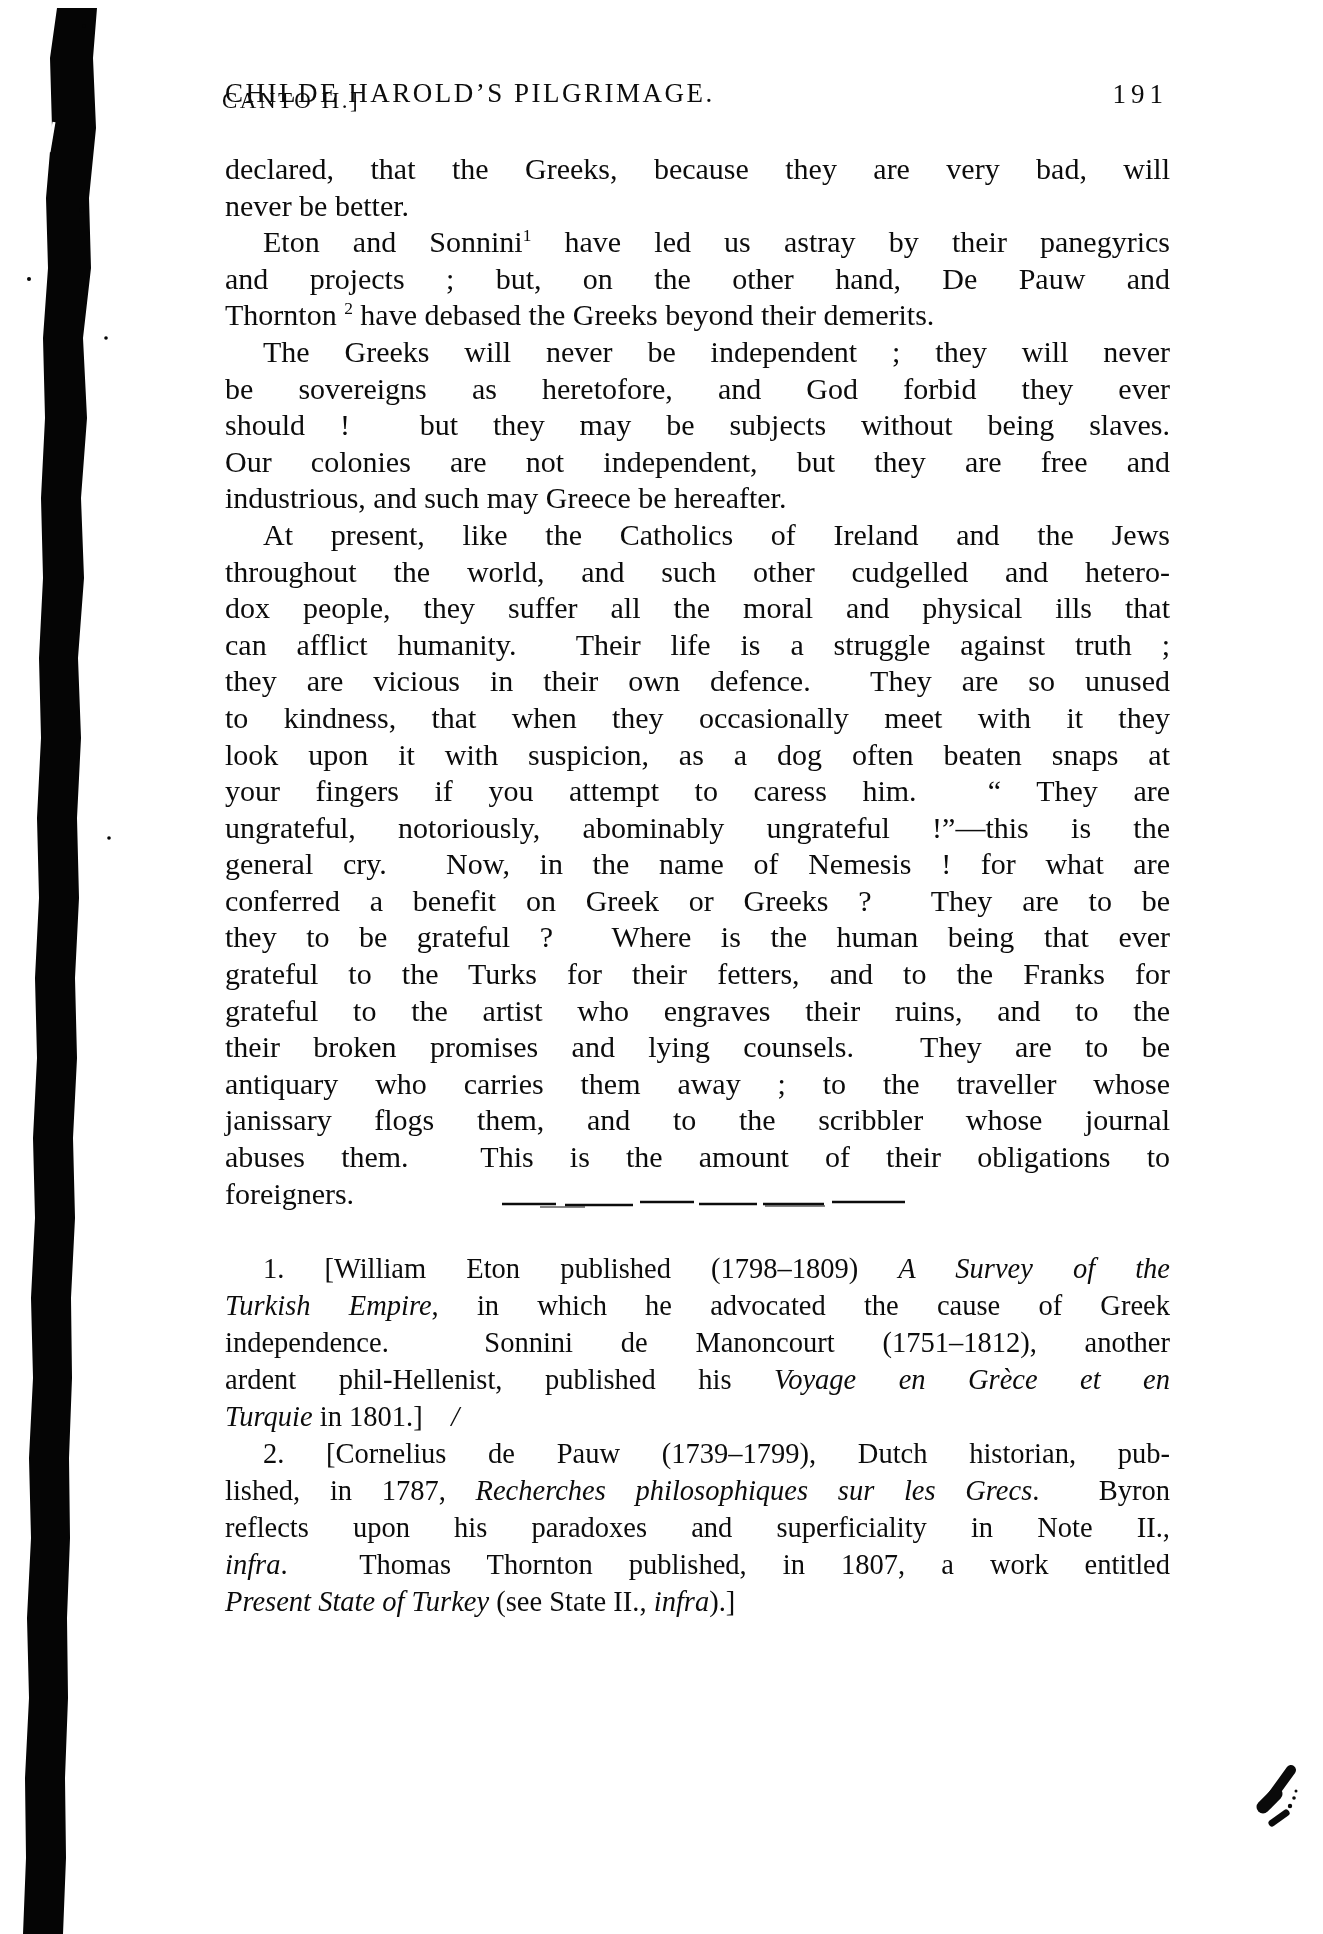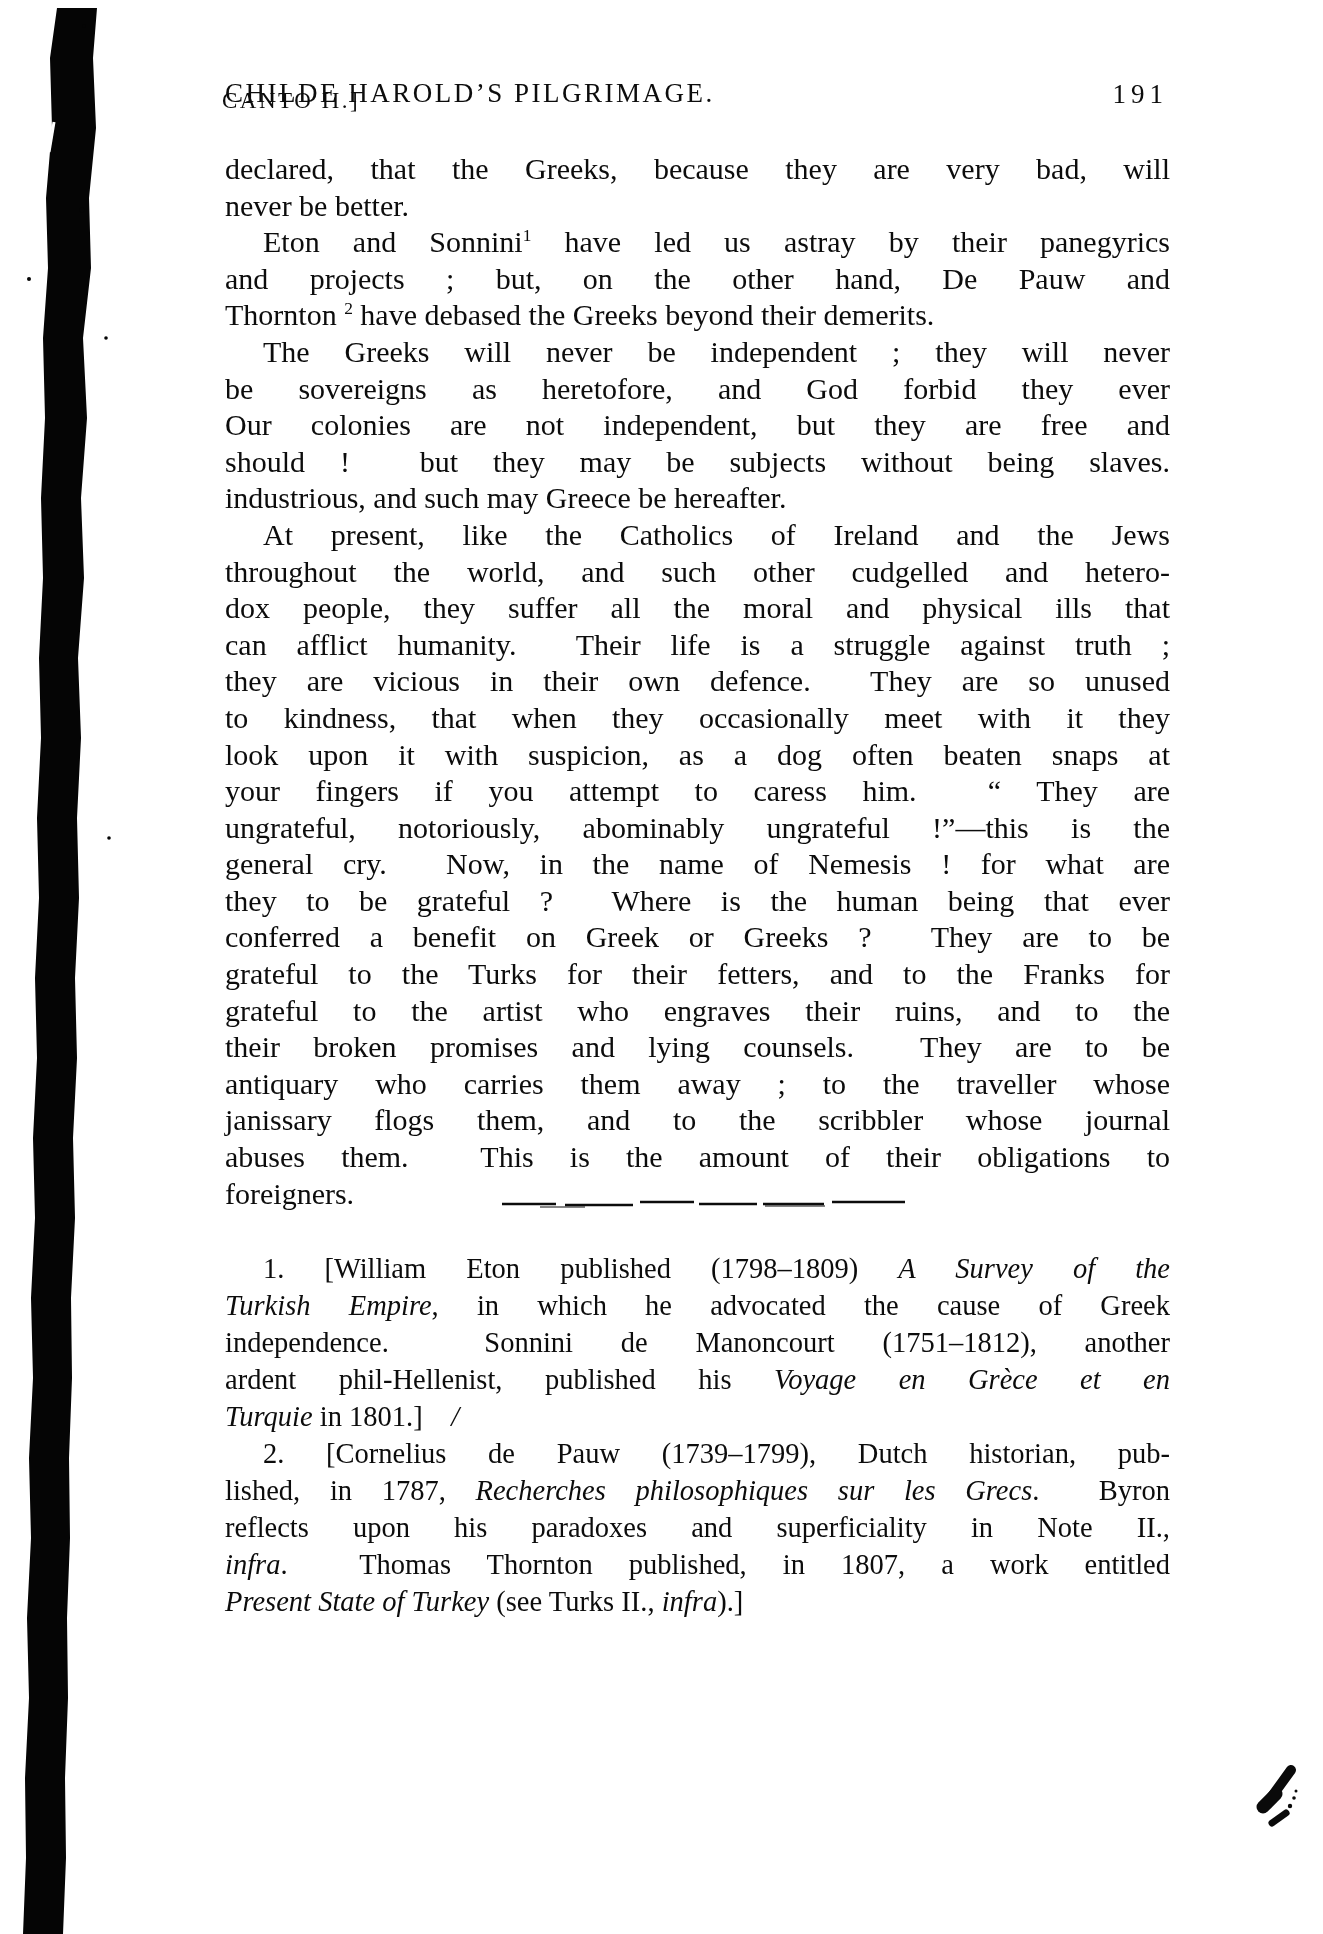--- a/index.html
+++ b/index.html
@@ -55,35 +55,35 @@
   </header>
 
   <main class="body-text">
       <div class="tl"><span class="seg">declared, that the Greeks, because they are very bad, will</span></div>
       <div class="tl last"><span class="seg">never be better.</span></div>
       <div class="tl ind"><span class="seg">Eton and Sonnini</span><span class="sup">1</span><span class="seg"> have led us astray by their panegyrics</span></div>
       <div class="tl"><span class="seg">and projects ; but, on the other hand, De Pauw and</span></div>
       <div class="tl last"><span class="seg">Thornton </span><span class="sup">2</span><span class="seg"> have debased the Greeks beyond their demerits.</span></div>
       <div class="tl ind"><span class="seg">The Greeks will never be independent ; they will never</span></div>
       <div class="tl"><span class="seg">be sovereigns as heretofore, and God forbid they ever</span></div>
+      <div class="tl"><span class="seg">should !&nbsp; but they may be subjects without being slaves.</span></div>
       <div class="tl"><span class="seg">Our colonies are not independent, but they are free and</span></div>
-      <div class="tl"><span class="seg">should !&nbsp; but they may be subjects without being slaves.</span></div>
       <div class="tl last"><span class="seg">industrious, and such may Greece be hereafter.</span></div>
       <div class="tl ind"><span class="seg">At present, like the Catholics of Ireland and the Jews</span></div>
       <div class="tl"><span class="seg">throughout the world, and such other cudgelled and hetero-</span></div>
       <div class="tl"><span class="seg">dox people, they suffer all the moral and physical ills that</span></div>
       <div class="tl"><span class="seg">can afflict humanity.&nbsp; Their life is a struggle against truth ;</span></div>
       <div class="tl"><span class="seg">they are vicious in their own defence.&nbsp; They are so unused</span></div>
       <div class="tl"><span class="seg">to kindness, that when they occasionally meet with it they</span></div>
       <div class="tl"><span class="seg">look upon it with suspicion, as a dog often beaten snaps at</span></div>
       <div class="tl"><span class="seg">your fingers if you attempt to caress him.&nbsp; “ They are</span></div>
       <div class="tl"><span class="seg">ungrateful, notoriously, abominably ungrateful !”—this is the</span></div>
       <div class="tl"><span class="seg">general cry.&nbsp; Now, in the name of Nemesis ! for what are</span></div>
+      <div class="tl"><span class="seg">conferred a benefit on Greek or Greeks ?&nbsp; They are to be</span></div>
       <div class="tl"><span class="seg">they to be grateful ?&nbsp; Where is the human being that ever</span></div>
-      <div class="tl"><span class="seg">conferred a benefit on Greek or Greeks ?&nbsp; They are to be</span></div>
       <div class="tl"><span class="seg">grateful to the Turks for their fetters, and to the Franks for</span></div>
       <div class="tl"><span class="seg">grateful to the artist who engraves their ruins, and to the</span></div>
       <div class="tl"><span class="seg">their broken promises and lying counsels.&nbsp; They are to be</span></div>
       <div class="tl"><span class="seg">antiquary who carries them away ; to the traveller whose</span></div>
       <div class="tl"><span class="seg">janissary flogs them, and to the scribbler whose journal</span></div>
       <div class="tl"><span class="seg">abuses them.&nbsp; This is the amount of their obligations to</span></div>
       <div class="tl last"><span class="seg">foreigners.</span></div>
     </main>
 
   <section class="footnotes">
@@ -92,17 +92,17 @@
         <div class="tl"><span class="it">Turkish Empire</span><span class="seg">, in which he advocated the cause of Greek</span></div>
         <div class="tl"><span class="seg">independence.&nbsp; Sonnini de Manoncourt (1751–1812), another</span></div>
         <div class="tl"><span class="seg">ardent phil-Hellenist, published his </span><span class="it">Voyage en Grèce et en</span></div>
         <div class="tl last"><span class="it">Turquie</span><span class="seg"> in 1801.]</span><span class="it"> /</span></div>
       </div>
       <div>
         <div class="tl ind"><span class="seg">2. [Cornelius de Pauw (1739–1799), Dutch historian, pub-</span></div>
         <div class="tl"><span class="seg">lished, in 1787, </span><span class="it">Recherches philosophiques sur les Grecs</span><span class="seg">.&nbsp; Byron</span></div>
         <div class="tl"><span class="seg">reflects upon his paradoxes and superficiality in Note II.,</span></div>
         <div class="tl"><span class="it">infra</span><span class="seg">.&nbsp; Thomas Thornton published, in 1807, a work entitled</span></div>
-        <div class="tl last"><span class="it">Present State of Turkey</span><span class="seg"> (see Turks II., </span><span class="it">infra</span><span class="seg">).]</span></div>
+        <div class="tl last"><span class="it">Present State of Turkey</span><span class="seg"> (see State II., </span><span class="it">infra</span><span class="seg">).]</span></div>
       </div>
     </section>
 
 </div>
 
 </body></html>

